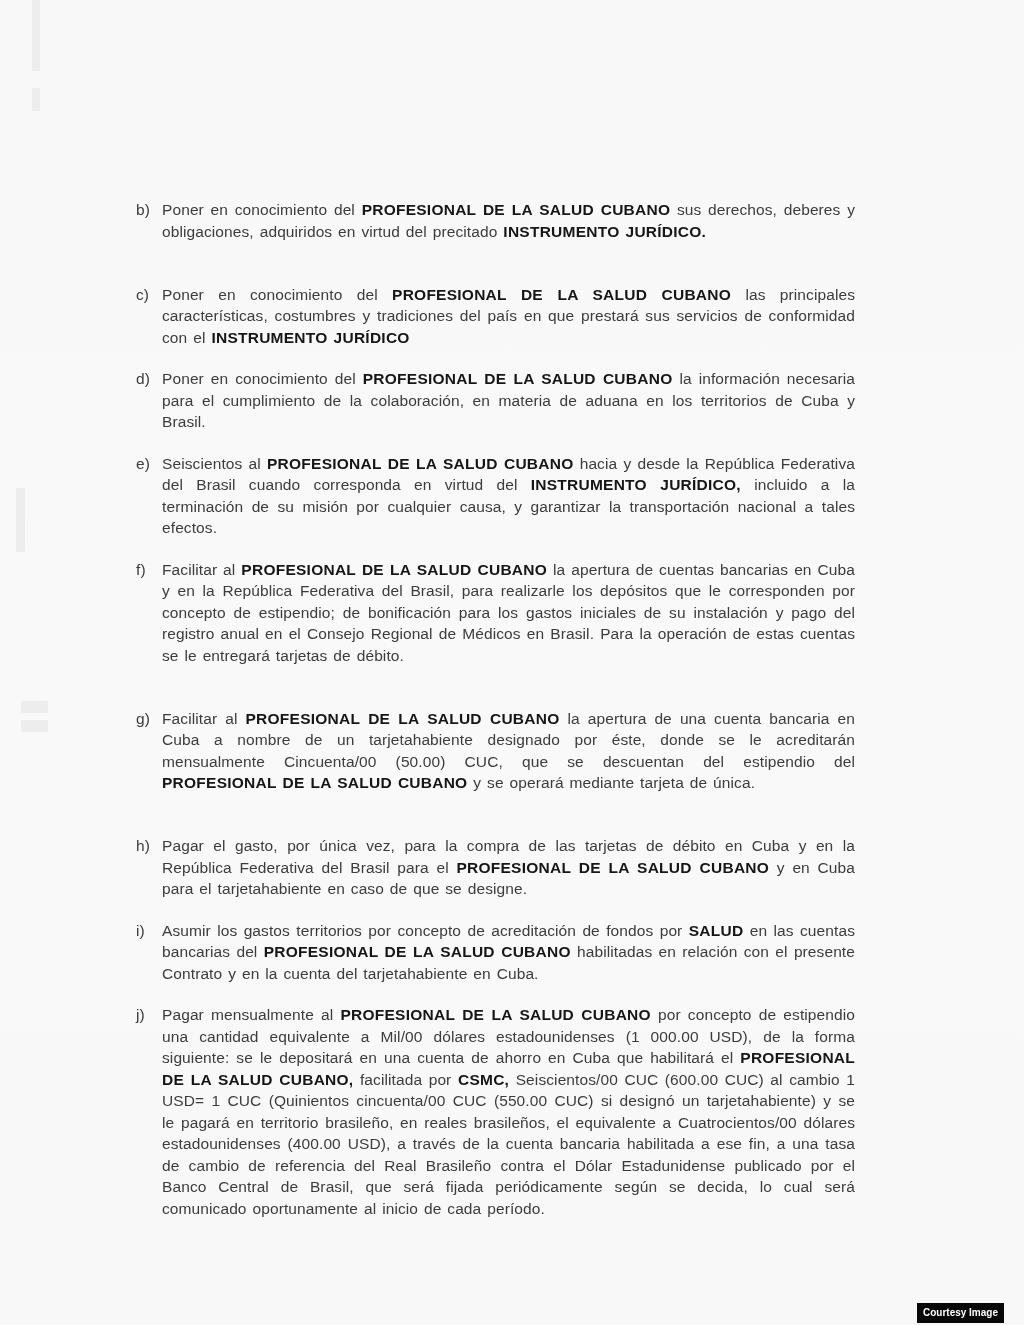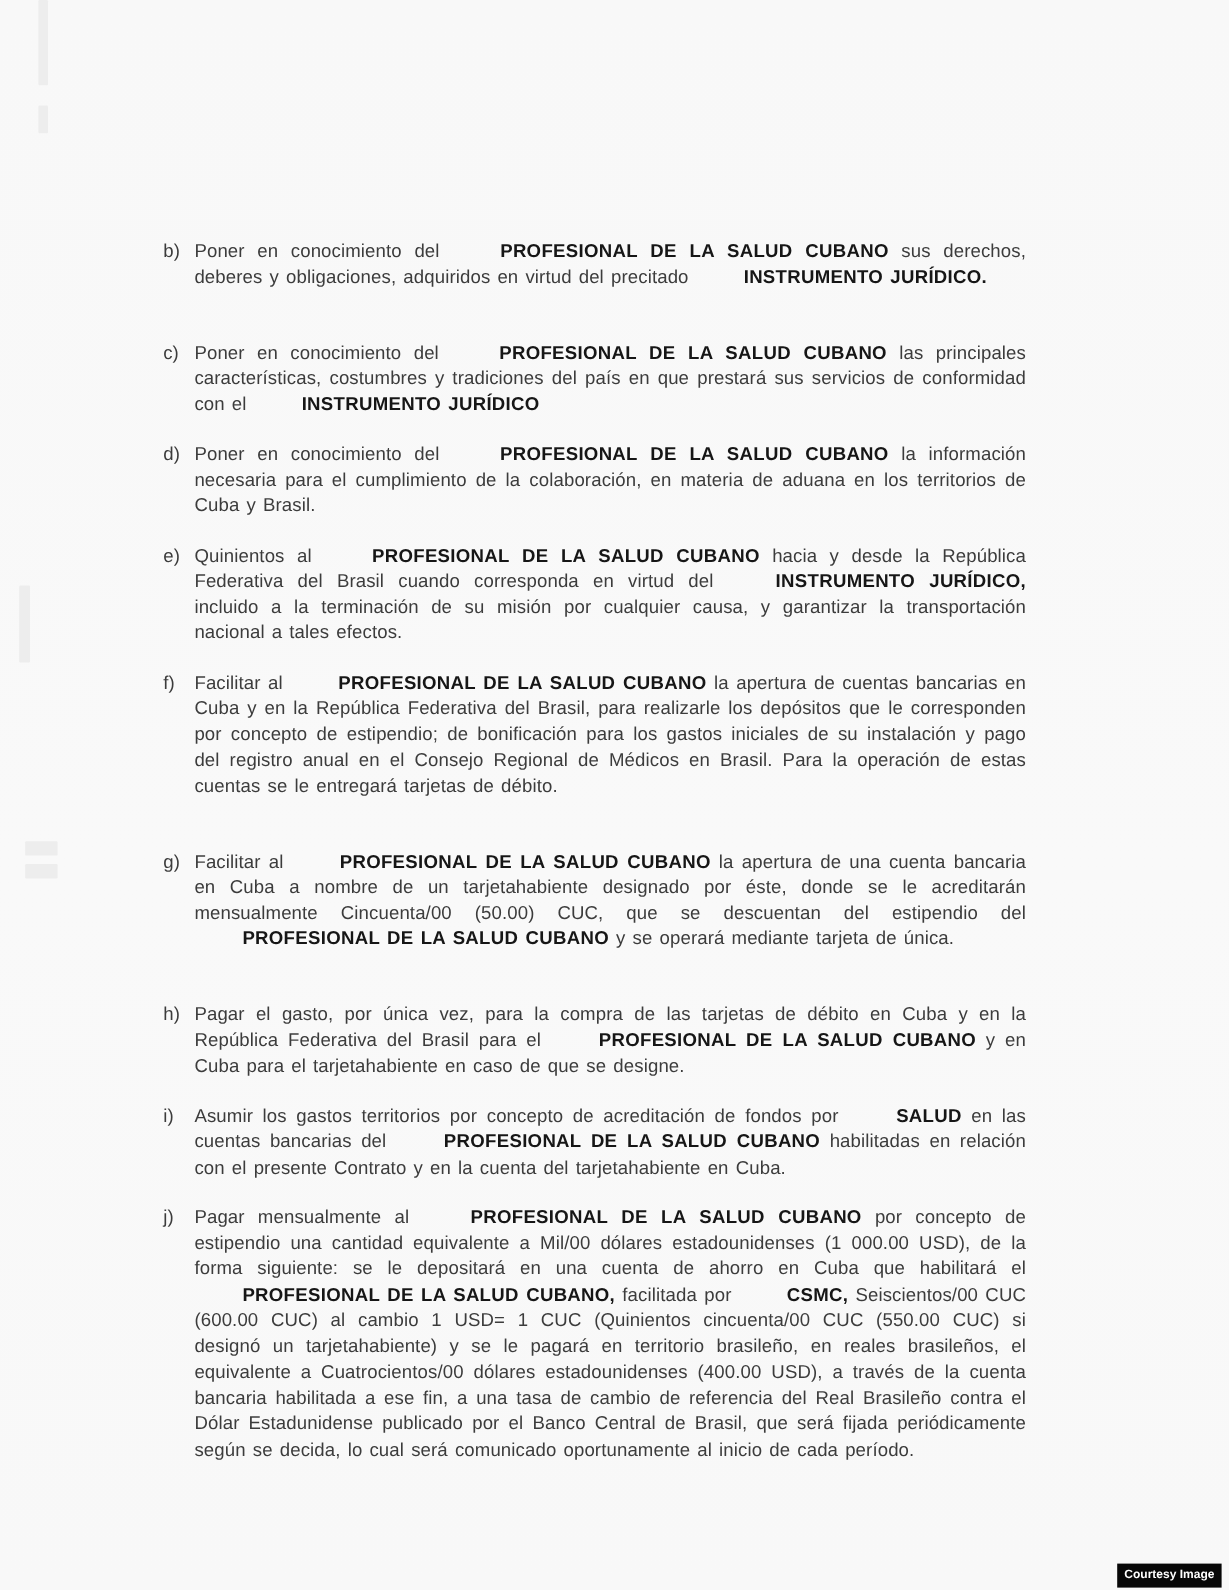--- a/index.html
+++ b/index.html
@@ -48,27 +48,26 @@
   .clause-label {
     flex: 0 0 26px;
     width: 26px;
     text-align: left;
   }
   .clause-text { flex: 1; }
   .clause-text b {
     font-weight: bold;
     color: #161616;
     letter-spacing: 0.25px;
-    margin-left: 40px;
   }
 
   
   #courtesy {
     position: absolute;
-    right: 6px;
+    right: 20px;
     bottom: 2px;
     background: #070707;
     color: #ffffff;
     font-size: 10px;
     font-weight: bold;
     line-height: 12px;
     padding: 4px 6px;
     filter: blur(0.2px);
     white-space: nowrap;
   }
@@ -95,21 +94,21 @@
     <span class="clause-text"><span>Poner en conocimiento del </span><b>PROFESIONAL DE LA SALUD CUBANO</b><span> las principales características, costumbres y tradiciones del país en que prestará sus servicios de conformidad con el </span><b>INSTRUMENTO JURÍDICO</b></span>
   </div>
 
   <div class="clause" style="min-height: 64.5px;">
     <span class="clause-label">d)</span>
     <span class="clause-text"><span>Poner en conocimiento del </span><b>PROFESIONAL DE LA SALUD CUBANO</b><span> la información necesaria para el cumplimiento de la colaboración, en materia de aduana en los territorios de Cuba y Brasil.</span></span>
   </div>
 
   <div class="clause" style="min-height: 86px;">
     <span class="clause-label">e)</span>
-    <span class="clause-text"><span>Quinientos al </span><b>PROFESIONAL DE LA SALUD CUBANO</b><span> hacia y desde la República Federativa del Brasil cuando corresponda en virtud del </span><b>INSTRUMENTO JURÍDICO,</b><span> incluido a la terminación de su misión por cualquier causa, y garantizar la transportación nacional a tales efectos.</span></span>
+    <span class="clause-text"><span>Seiscientos al </span><b>PROFESIONAL DE LA SALUD CUBANO</b><span> hacia y desde la República Federativa del Brasil cuando corresponda en virtud del </span><b>INSTRUMENTO JURÍDICO,</b><span> incluido a la terminación de su misión por cualquier causa, y garantizar la transportación nacional a tales efectos.</span></span>
   </div>
 
   <div class="clause" style="min-height: 129px;">
     <span class="clause-label">f)</span>
     <span class="clause-text"><span>Facilitar al </span><b>PROFESIONAL DE LA SALUD CUBANO</b><span> la apertura de cuentas bancarias en Cuba y en la República Federativa del Brasil, para realizarle los depósitos que le corresponden por concepto de estipendio; de bonificación para los gastos iniciales de su instalación y pago del registro anual en el Consejo Regional de Médicos en Brasil. Para la operación de estas cuentas se le entregará tarjetas de débito.</span></span>
   </div>
 
   <div class="clause" style="min-height: 107.5px;">
     <span class="clause-label">g)</span>
     <span class="clause-text"><span>Facilitar al </span><b>PROFESIONAL DE LA SALUD CUBANO</b><span> la apertura de una cuenta bancaria en Cuba a nombre de un tarjetahabiente designado por éste, donde se le acreditarán mensualmente Cincuenta/00 (50.00) CUC, que se descuentan del estipendio del </span><b>PROFESIONAL DE LA SALUD CUBANO</b><span> y se operará mediante tarjeta de única.</span></span>

